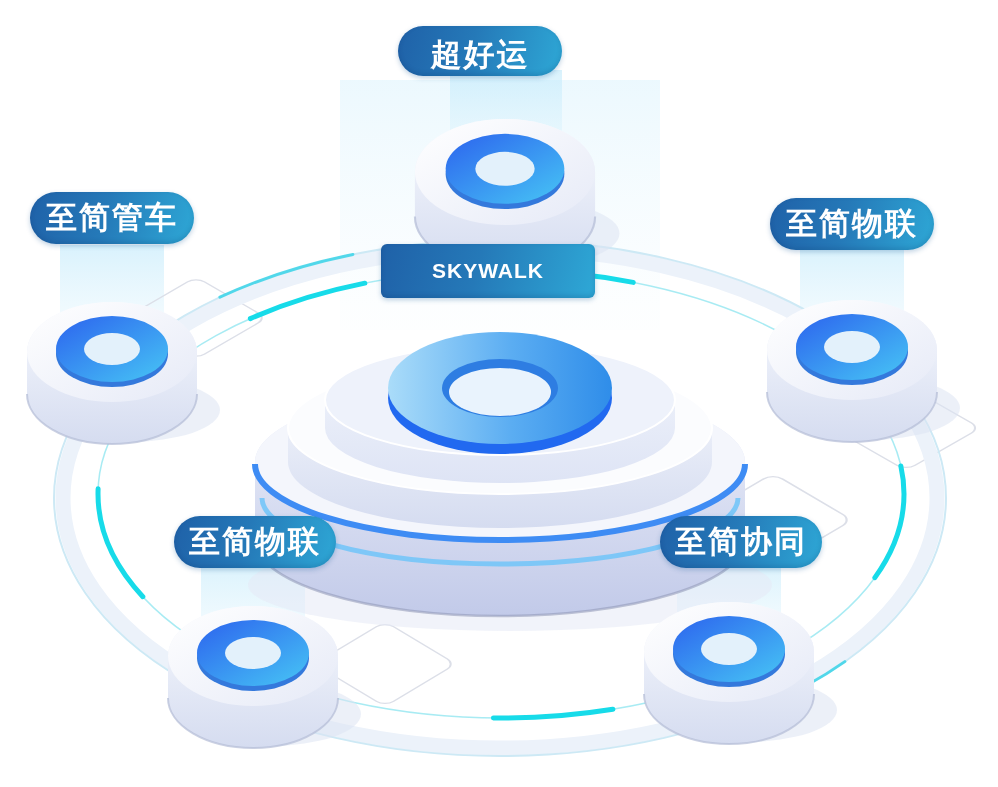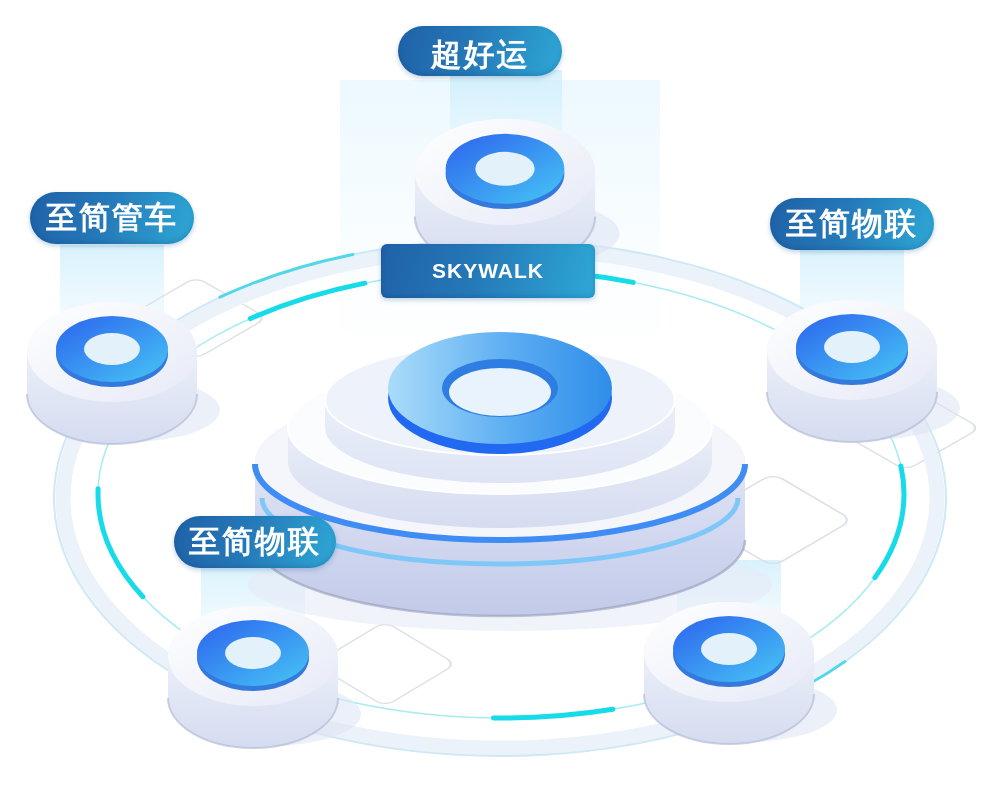--- a/index.html
+++ b/index.html
@@ -137,14 +137,17 @@
   </div>
   <div class="badge badge-right">
     <span>至简物联</span>
   </div>
   <div class="badge badge-center">
     <span>SKYWALK</span>
   </div>
   <div class="badge badge-bl">
     <span>至简物联</span>
   </div>
+  <div class="badge badge-br">
+    <span>至简协同</span>
+  </div>
 
 </div>
 
 </body></html>

